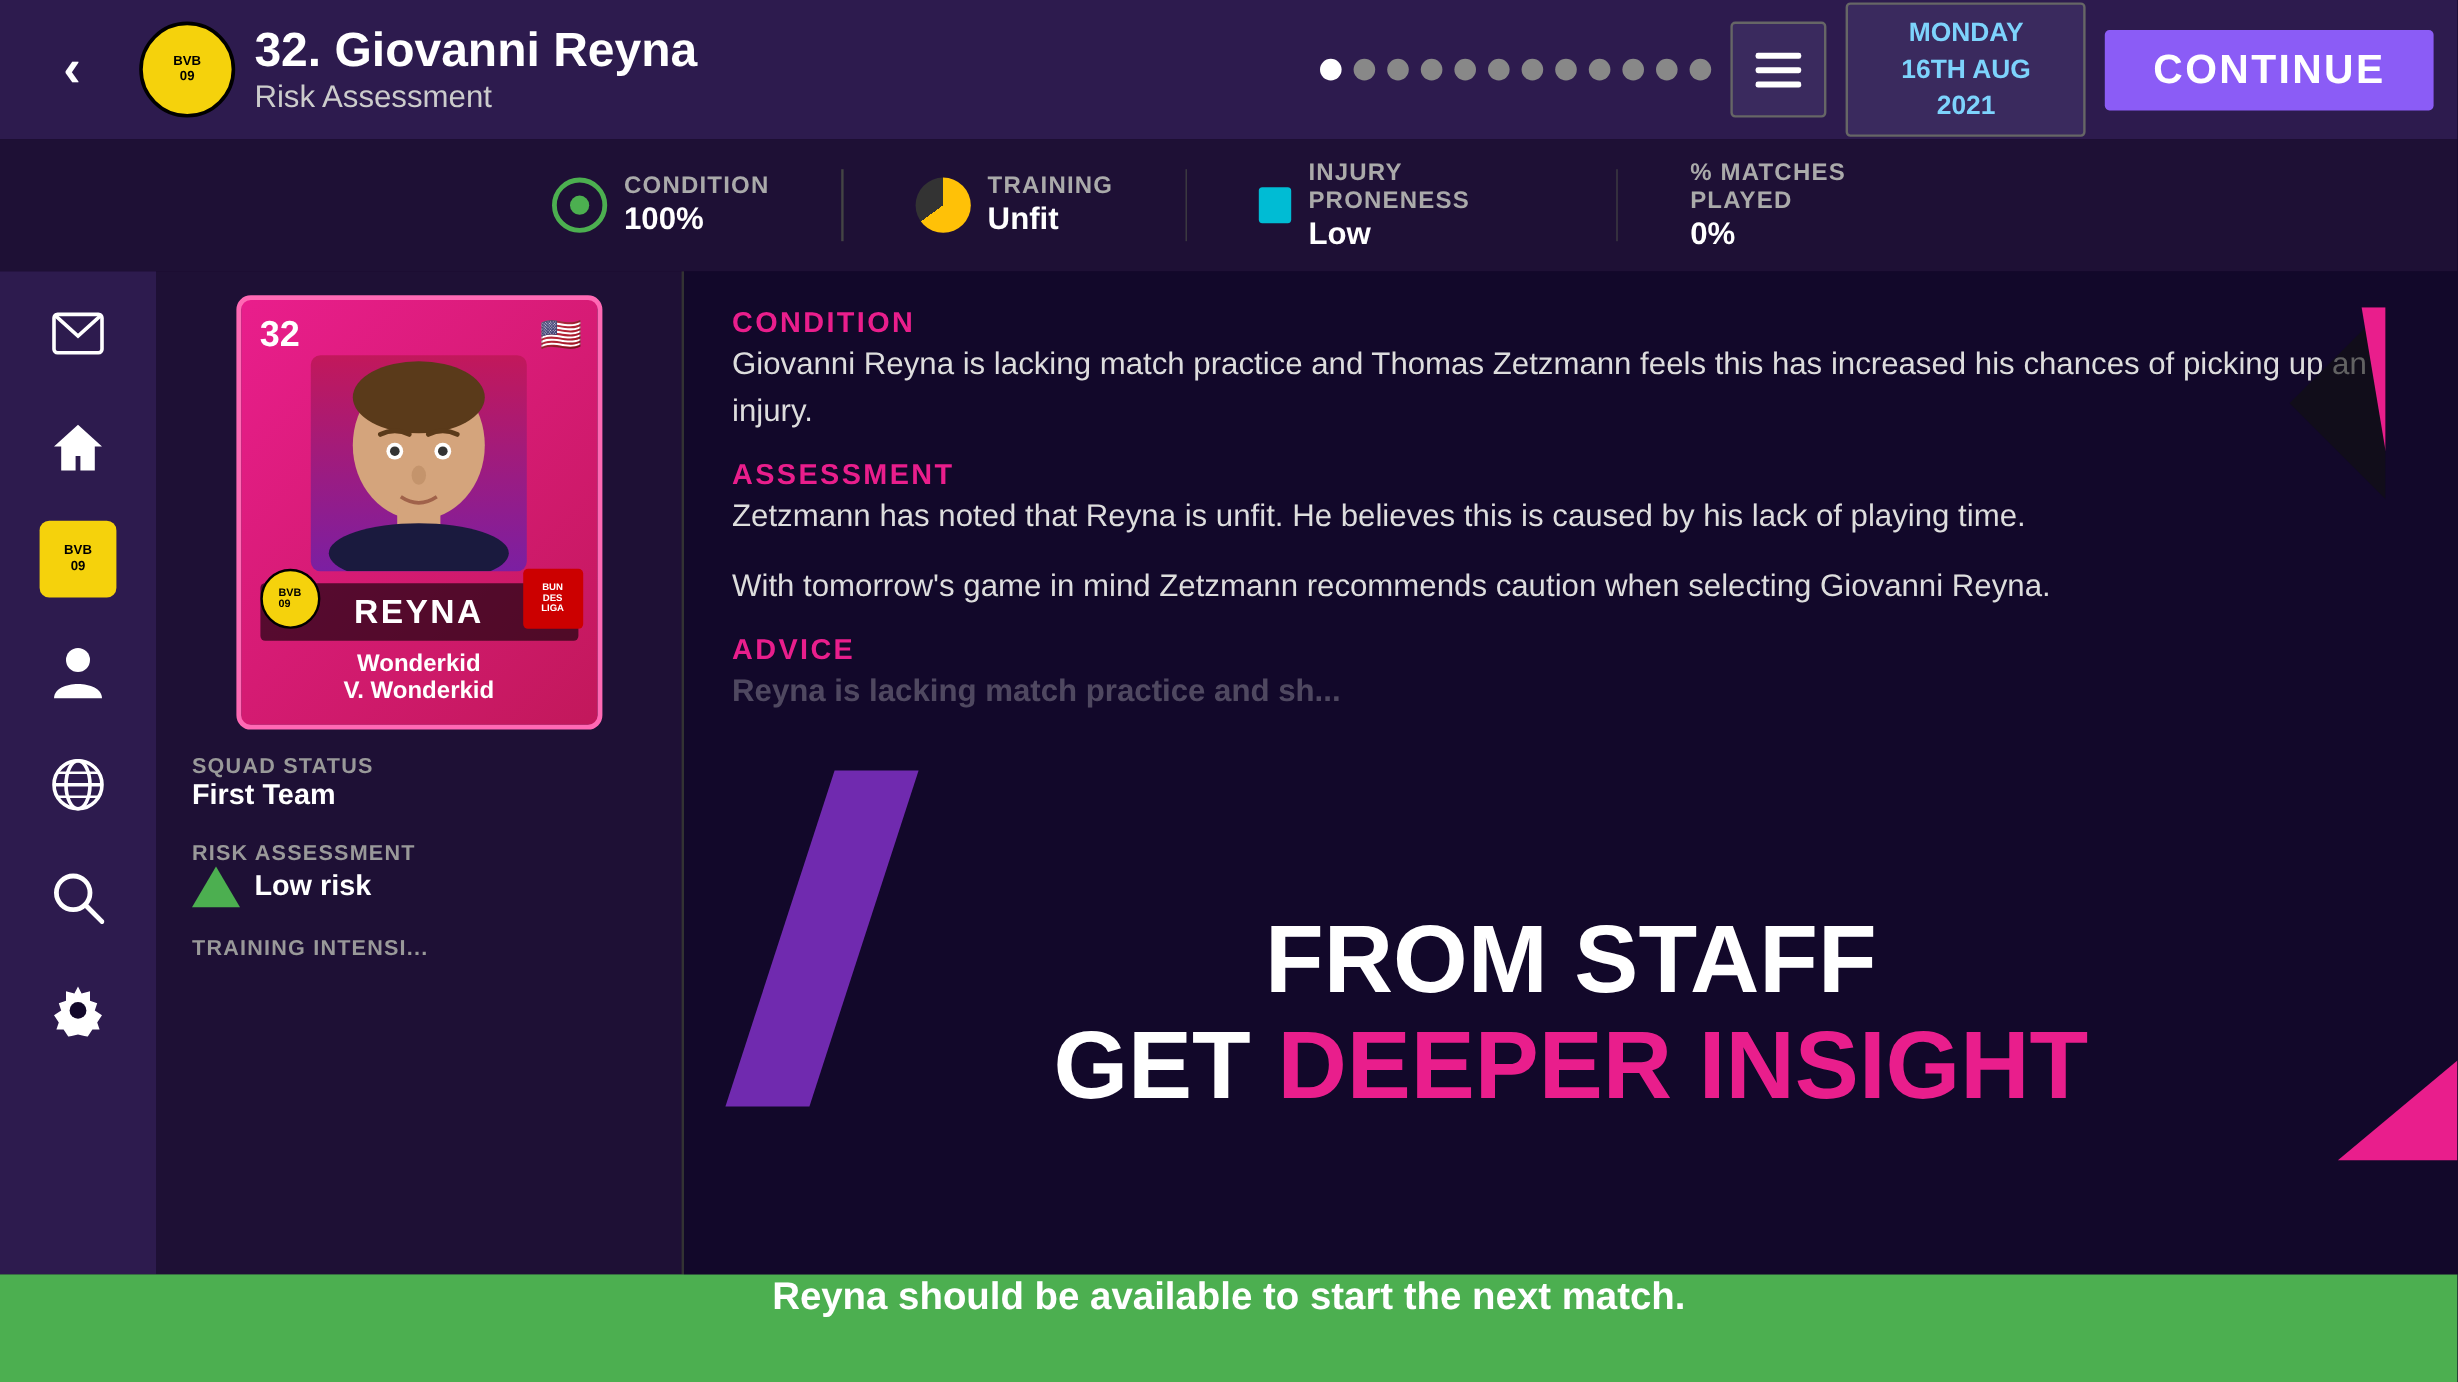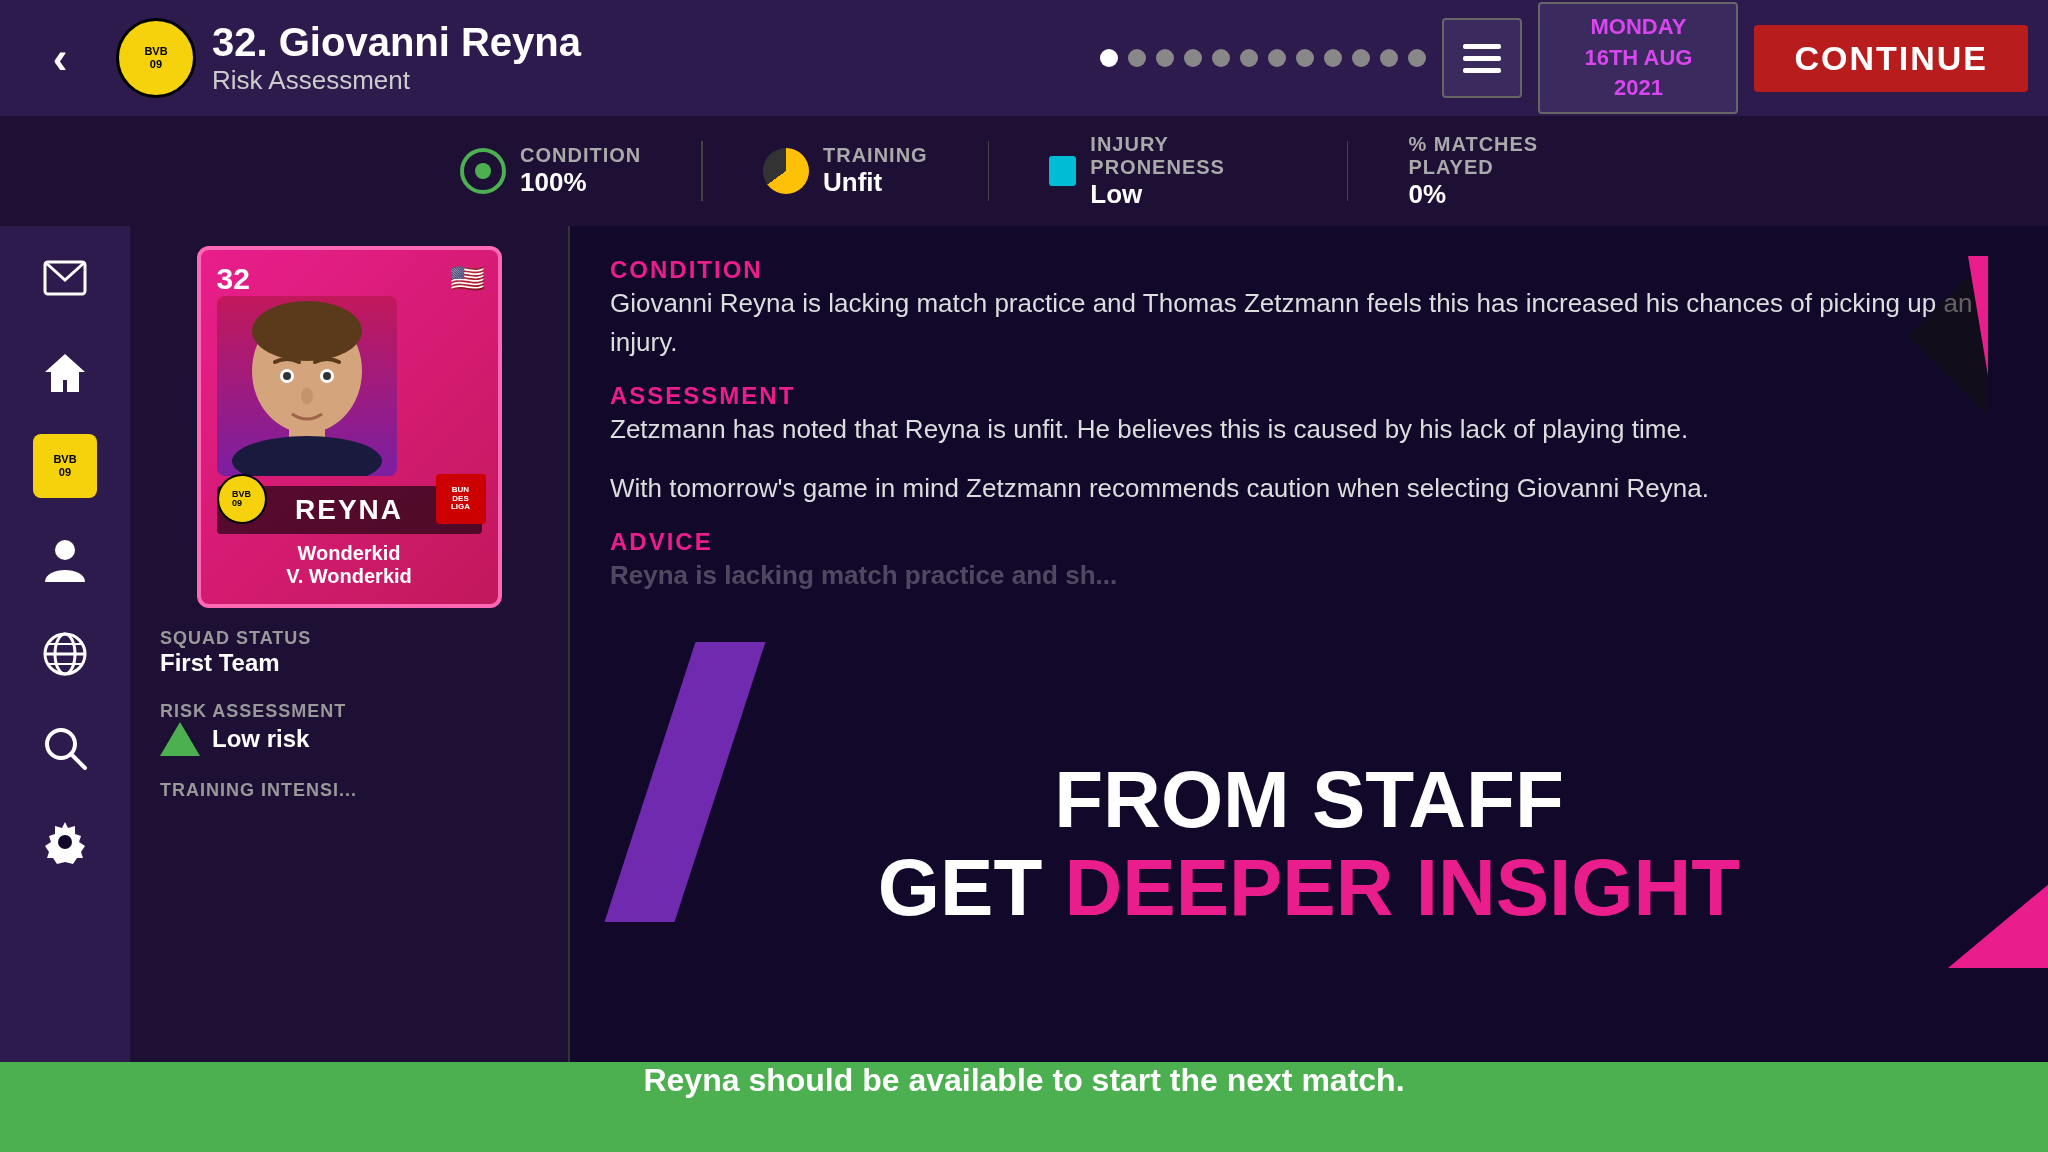--- a/index.html
+++ b/index.html
@@ -93,29 +93,29 @@
       width: 38px;
       height: 5px;
       background: white;
       border-radius: 2px;
     }
     .date-box {
       background: #3a2a5e;
       border: 2px solid #666;
       padding: 8px 24px;
       text-align: center;
-      color: #d946ef;
+      color: #7dd3fc;
       font-size: 22px;
       font-weight: 700;
       line-height: 1.4;
       border-radius: 4px;
       min-width: 200px;
     }
     .continue-btn {
-      background: #b91c1c;
+      background: #8b5cf6;
       color: white;
       font-size: 34px;
       font-weight: 900;
       padding: 14px 40px;
       border: none;
       cursor: pointer;
       border-radius: 4px;
       letter-spacing: 2px;
     }
 
@@ -200,21 +200,21 @@
       border-right: 2px solid #333;
     }
     .player-card {
       width: 305px;
       background: linear-gradient(135deg, #e91e8c, #c2185b);
       border-radius: 12px;
       border: 4px solid #ff69b4;
       padding: 16px;
       display: flex;
       flex-direction: column;
-      align-items: flex-start;
+      align-items: center;
       position: relative;
     }
     .card-number {
       position: absolute;
       top: 12px;
       left: 16px;
       font-size: 30px;
       font-weight: 900;
       color: white;
     }

